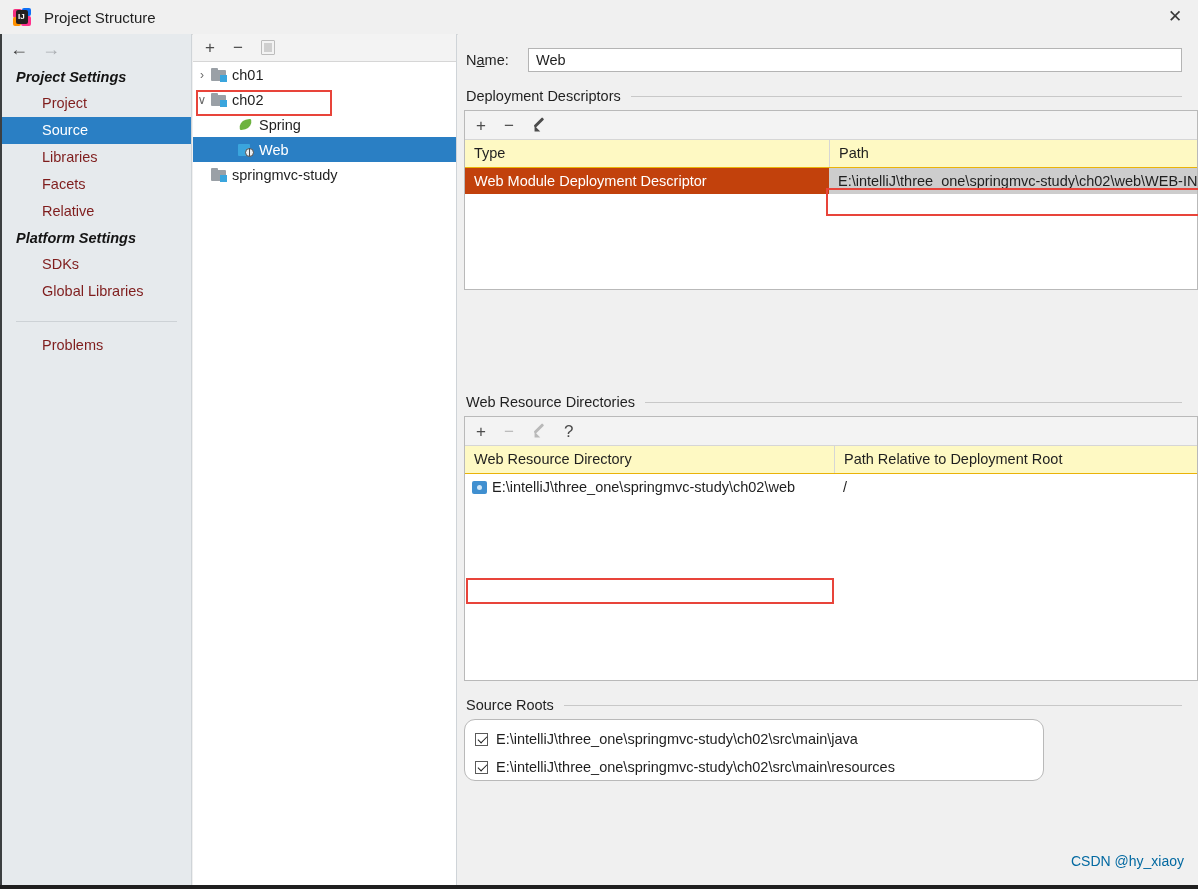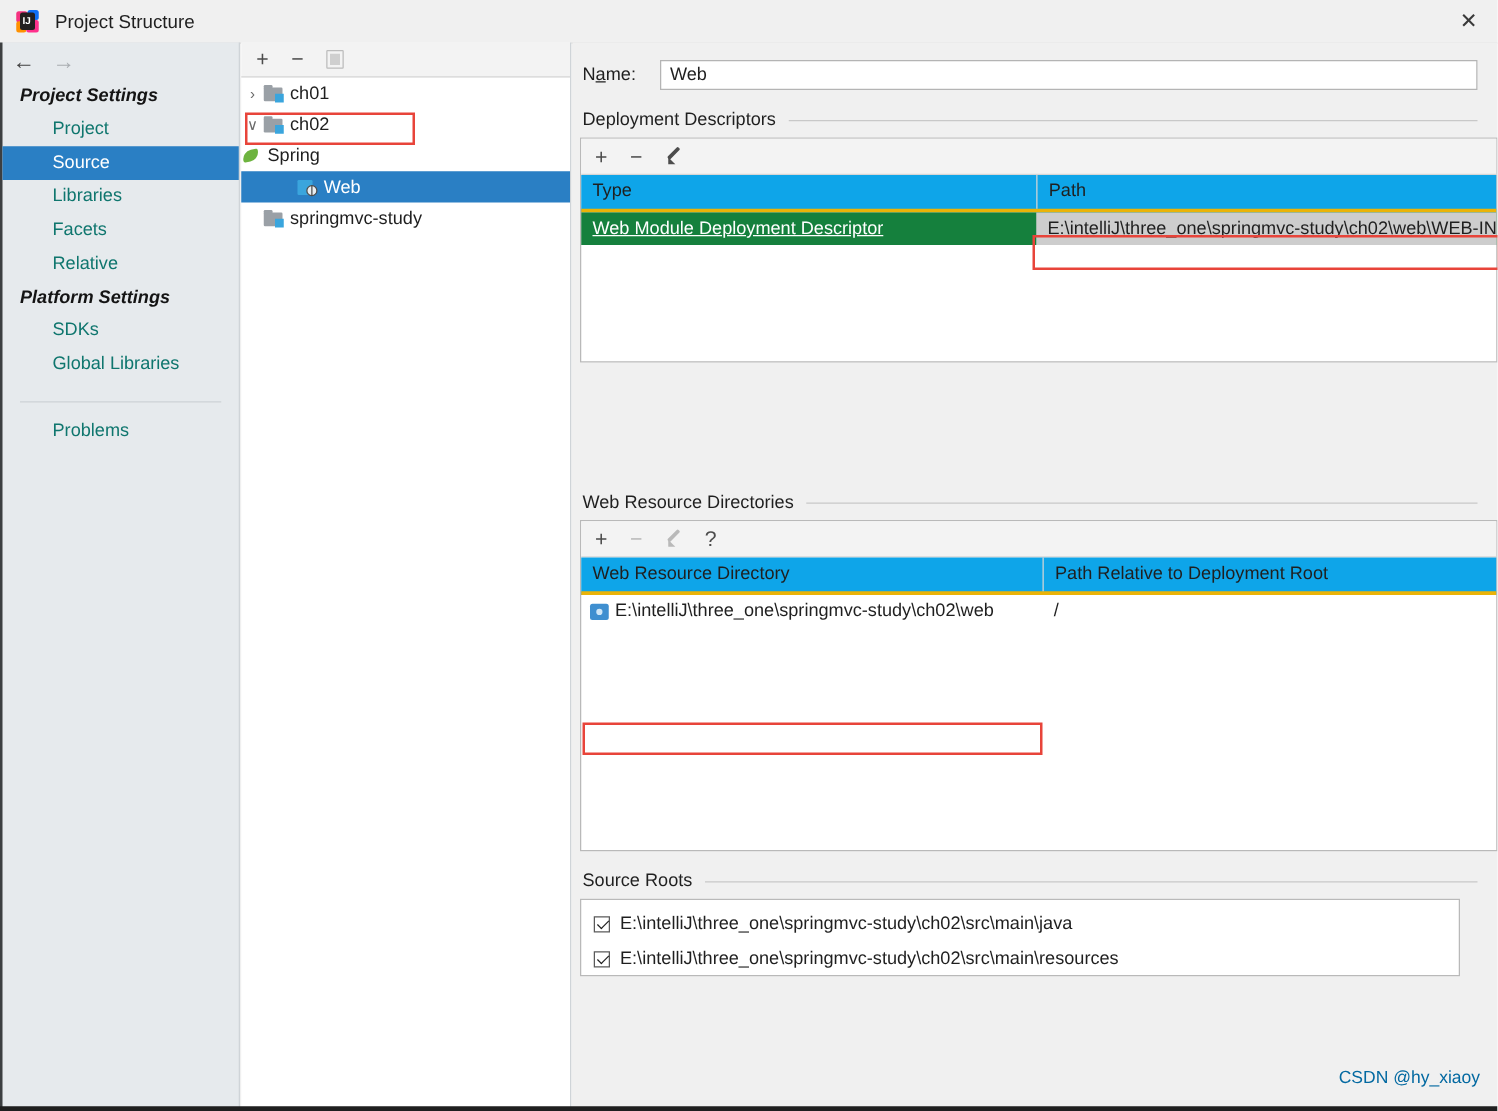--- a/index.html
+++ b/index.html
@@ -87,21 +87,21 @@
     font-size: 14.5px;
     padding: 5px 0 5px 14px;
     color: #141414;
     font-style: italic;
   }
   .side-item {
     height: 27px;
     line-height: 27px;
     padding-left: 40px;
     font-size: 14.5px;
-    color: #0f766e;
+    color: #7f1d1d;
     white-space: nowrap;
   }
   .side-item.selected {
     background: #2a7fc4;
     color: #ffffff;
   }
   .side-sep {
     height: 1px;
     background: #cdd2d6;
     margin: 16px 14px 10px 14px;
@@ -277,39 +277,39 @@
     width:0;height:0;border-left:4px solid transparent;
     border-right:4px solid transparent;border-bottom:4px solid #4c4c4c;
     transform: rotate(-135deg);
   }
   .pencil.dis .body { background:#b9b9b9; }
   .pencil.dis .tip  { border-bottom-color:#b9b9b9; }
 
   .thead {
     display: flex;
     height: 27px;
-    border-bottom: 3px solid #eab308;
-    background: #0ea5e9;
+    border-bottom: 1px solid #eab308;
+    background: #fef9c3;
     font-size: 14.5px;
   }
   .th {
     padding-left: 9px;
     line-height: 27px;
     color: #1f1f1f;
     box-sizing: border-box;
     overflow: hidden;
     white-space: nowrap;
   }
   .th.sep { border-left: 1px solid #d6d6d6; }
   .trow {
     display: flex;
     height: 26px;
     font-size: 14.5px;
   }
-  .trow.selected { background: #15803d; color: #ffffff; text-decoration: underline; }
+  .trow.selected { background: #c2410c; color: #ffffff; }
   .td {
     padding-left: 9px;
     line-height: 26px;
     box-sizing: border-box;
     overflow: hidden;
     white-space: nowrap;
   }
   .td.grey { background: #cdcdcd; color: #1f1f1f; }
 
   .btn {
@@ -428,21 +428,21 @@
     <div class="tree-row" style="padding-left:0">
       <span class="twisty">∨</span>
       <span class="ico ico-module">
           <i class="tab"></i>
           <i class="f"></i>
           <i class="b"></i>
         </span>
       <span>ch02</span>
     </div>
 
-    <div class="tree-row" style="">
+    <div class="tree-row" style="padding-left:45px">
       <span class="ico ico-spring">
           <i class="leaf"></i>
         </span>
       <span>Spring</span>
     </div>
 
     <div class="tree-row selected" style="padding-left:45px">
       <span class="ico ico-web">
           <i class="sqr"></i>
           <i class="globe"></i>
@@ -527,21 +527,21 @@
         <div class="td" style="flex:1">/</div>
       </div>
     </div>
 
     
     <div class="section-title" style="margin-top:16px">
       <span>Source Roots</span>
       <span class="line"></span>
     </div>
 
-    <div class="srcbox" style="width:704px; height:62px;">
+    <div class="srcbox" style="width:580px; height:62px;border-radius:11px;">
       <div class="src-row">
         <span class="cbx"></span>
         <span>E:\intelliJ\three_one\springmvc-study\ch02\src\main\java</span>
       </div>
       <div class="src-row">
         <span class="cbx"></span>
         <span>E:\intelliJ\three_one\springmvc-study\ch02\src\main\resources</span>
       </div>
     </div>
   </div>

